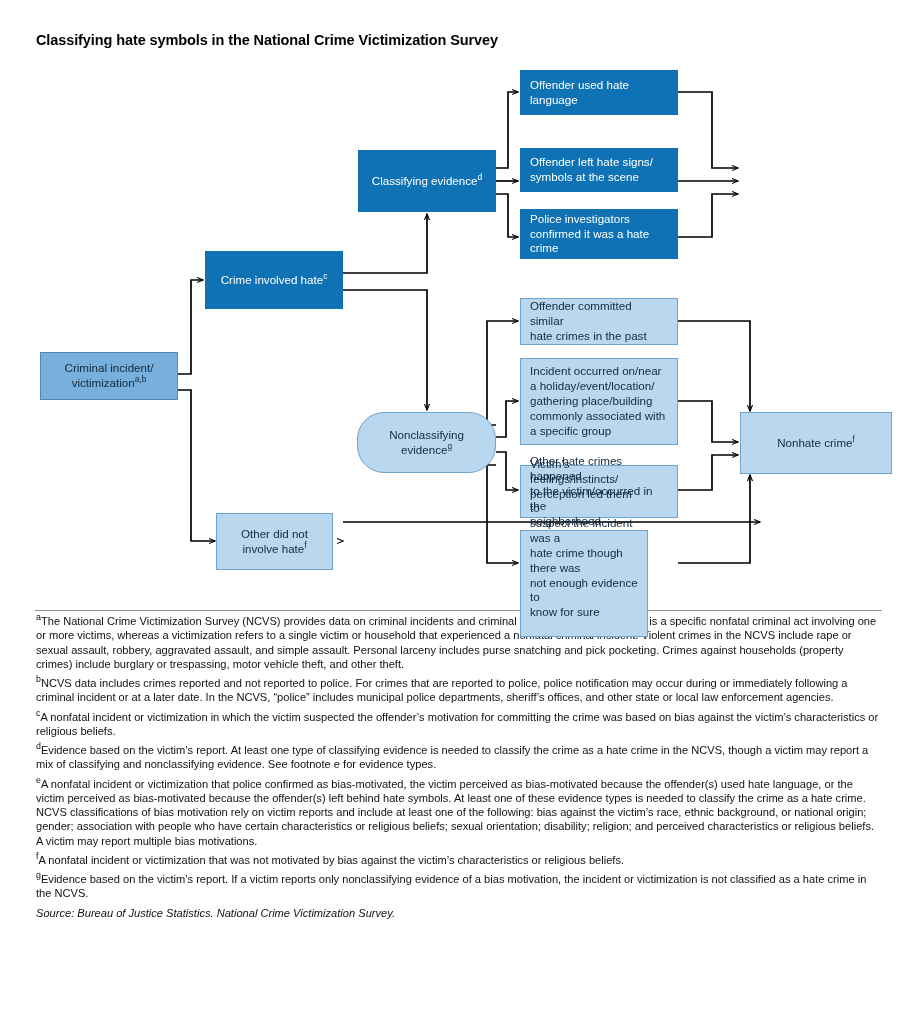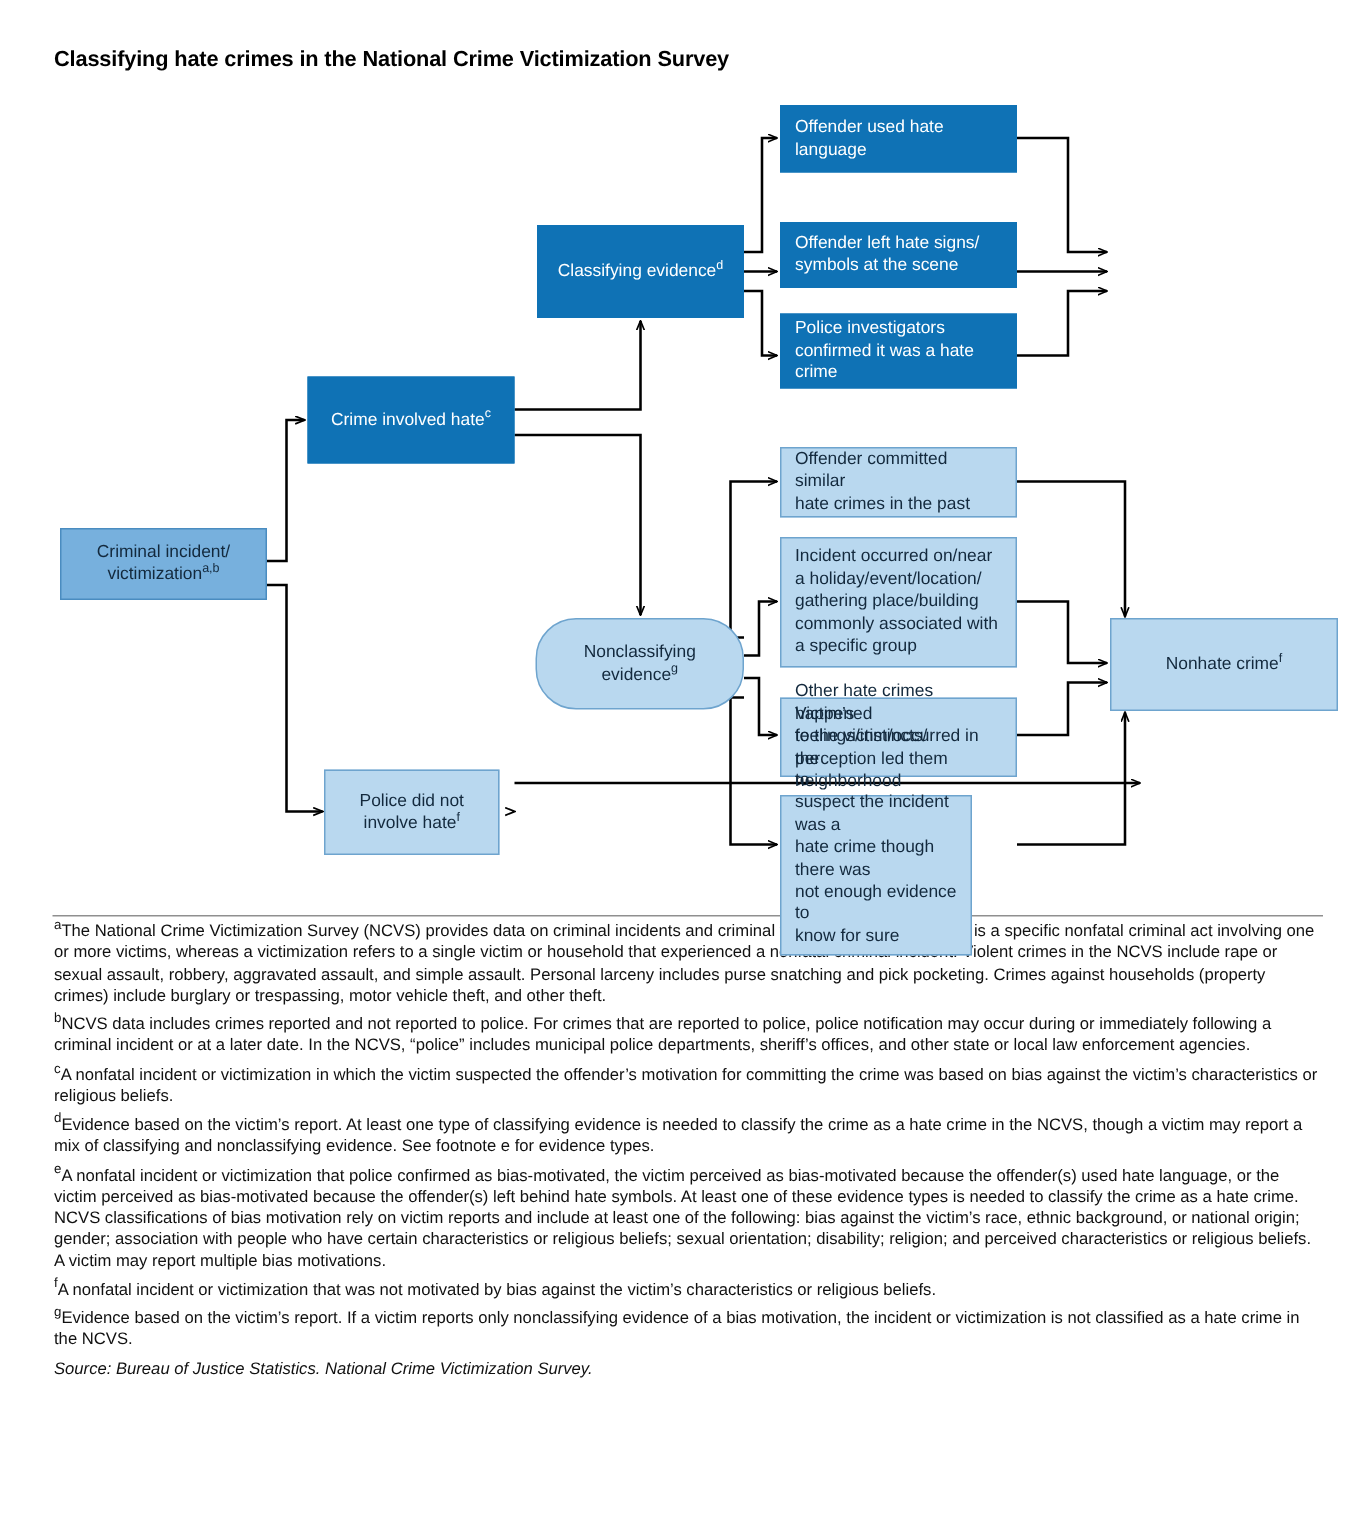--- a/index.html
+++ b/index.html
@@ -47,21 +47,21 @@
     height: 650px;
     pointer-events: none;
   }
   .node {
     position: absolute;
     box-sizing: border-box;
     display: flex;
     align-items: center;
     font-size: 11.6px;
     line-height: 1.28;
-    padding: 4px 9px;
+    padding: 16px 9px;
     z-index: 3;
   }
   .node .txt { display: block; width: 100%; }
   .node.center { justify-content: center; text-align: center; }
   .node.left { justify-content: flex-start; text-align: left; }
 
   .dark {
     background: #0f72b5;
     color: #ffffff;
     border: 1px solid #0f72b5;
@@ -107,21 +107,21 @@
   .note sup {
     font-size: 0.80em;
   }
   .src { margin: 2px 0 0 0; font-style: italic; }
 </style>
 </head>
 <body>
 
 <div id="page">
 
-  <div class="title">Classifying hate crimes in the National Crime Victimization Survey</div>
+  <div class="title">Classifying hate symbols in the National Crime Victimization Survey</div>
 
   <div id="flow">
 
     <svg id="wires" viewBox="0 0 914 650" xmlns="http://www.w3.org/2000/svg">
       <defs>
         <marker id="ah" markerWidth="7" markerHeight="7" refX="6.2" refY="3" orient="auto" markerUnits="userSpaceOnUse">
           <path d="M0,0.4 L6.4,3 L0,5.6" fill="none" stroke="#000" stroke-width="1.1"></path>
         </marker>
       </defs>
       <g fill="none" stroke="#000000" stroke-width="1.7" marker-end="url(#ah)">
@@ -168,21 +168,21 @@
         <span>victimization</span><sup>a,b</sup>
       </span>
     </div>
 
     <div class="node dark center" style="left:205px; top:251px; width:138px; height:58px;">
       <span class="txt"><span>Crime involved hate</span><sup>c</sup></span>
     </div>
 
     <div class="node light center" style="left:216px; top:513px; width:117px; height:57px;">
       <span class="txt">
-        <span>Police did not</span><br>
+        <span>Other did not</span><br>
         <span>involve hate</span><sup>f</sup>
       </span>
     </div>
 
     <div class="node dark center" style="left:358px; top:150px; width:138px; height:62px;">
       <span class="txt"><span>Classifying evidence</span><sup>d</sup></span>
     </div>
 
     <div class="node light center" style="left:357px; top:412px; width:139px; height:61px;border-radius:27px;">
       <span class="txt"><span>Nonclassifying evidence</span><sup>g</sup></span>

